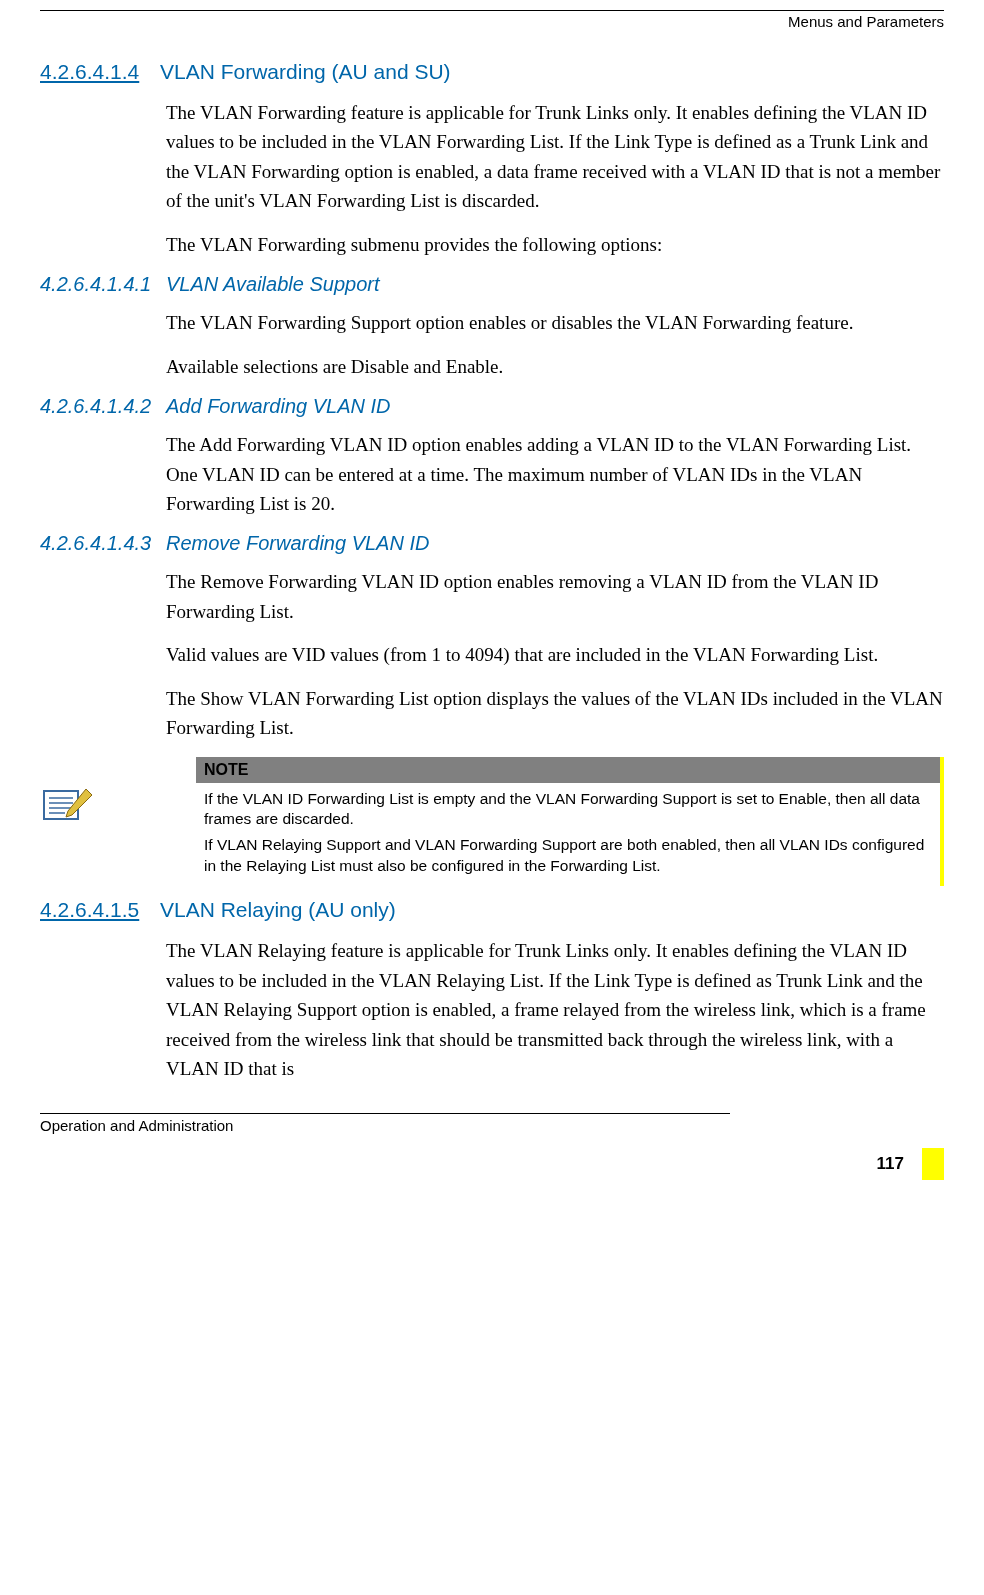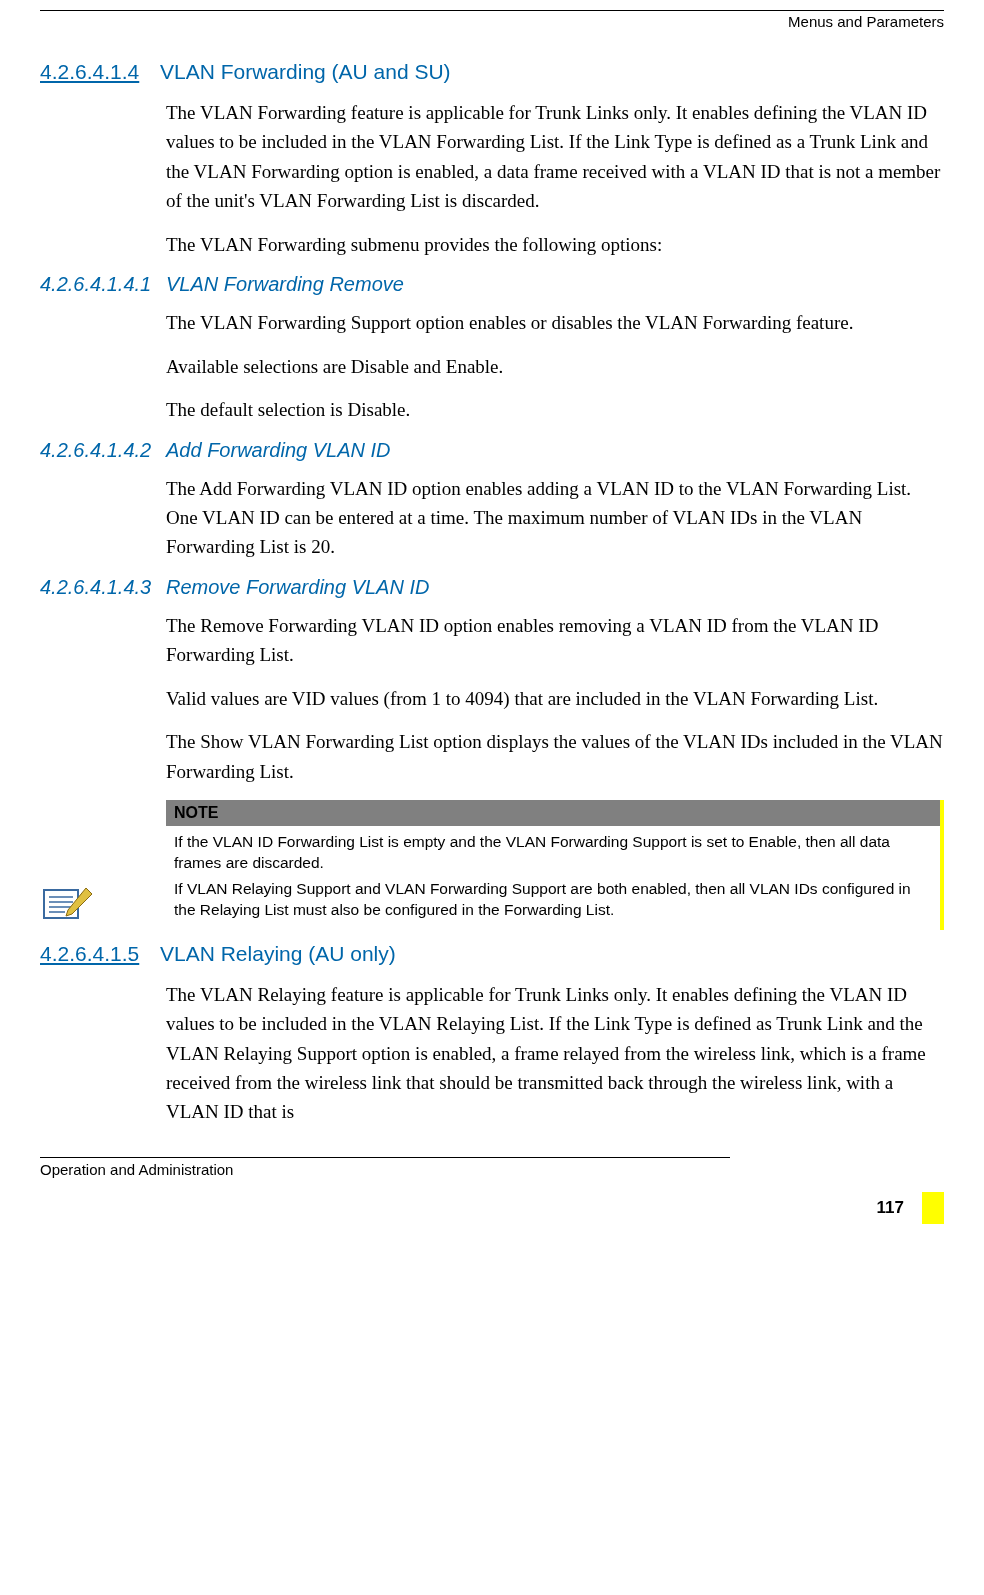--- a/index.html
+++ b/index.html
@@ -48,21 +48,22 @@
   }
   .body {
     margin-left: 126px;
     font-size: 19px;
     line-height: 1.55;
     margin-bottom: 14px;
   }
   .note-wrap {
     display: flex;
     margin: 8px 0 10px 0;
-    align-items: flex-end;
+    align-items: flex-start;
+    gap: 30px;
   }
   .note-icon-col {
     width: 126px;
     flex-shrink: 0;
     padding-top: 26px;
     box-sizing: border-box;
   }
   .note-icon-col svg { width: 54px; height: 44px; }
   .note-box {
     flex: 1;
@@ -127,25 +128,24 @@
 
   <div id="content">
       <div class="h2">
         <span class="num">4.2.6.4.1.4</span>
         <span>VLAN Forwarding (AU and SU)</span>
       </div>
       <div class="body">The VLAN Forwarding feature is applicable for Trunk Links only. It enables defining the VLAN ID values to be included in the VLAN Forwarding List. If the Link Type is defined as a Trunk Link and the VLAN Forwarding option is enabled, a data frame received with a VLAN ID that is not a member of the unit's VLAN Forwarding List is discarded.</div>
       <div class="body">The VLAN Forwarding submenu provides the following options:</div>
       <div class="h3">
         <span class="num">4.2.6.4.1.4.1</span>
-        <span>VLAN Forwarding Remove</span>
+        <span>VLAN Available Support</span>
       </div>
       <div class="body">The VLAN Forwarding Support option enables or disables the VLAN Forwarding feature.</div>
       <div class="body">Available selections are Disable and Enable.</div>
-      <div class="body">The default selection is Disable.</div>
       <div class="h3">
         <span class="num">4.2.6.4.1.4.2</span>
         <span>Add Forwarding VLAN ID</span>
       </div>
       <div class="body">The Add Forwarding VLAN ID option enables adding a VLAN ID to the VLAN Forwarding List. One VLAN ID can be entered at a time. The maximum number of VLAN IDs in the VLAN Forwarding List is 20.</div>
       <div class="h3">
         <span class="num">4.2.6.4.1.4.3</span>
         <span>Remove Forwarding VLAN ID</span>
       </div>
       <div class="body">The Remove Forwarding VLAN ID option enables removing a VLAN ID from the VLAN ID Forwarding List.</div>

